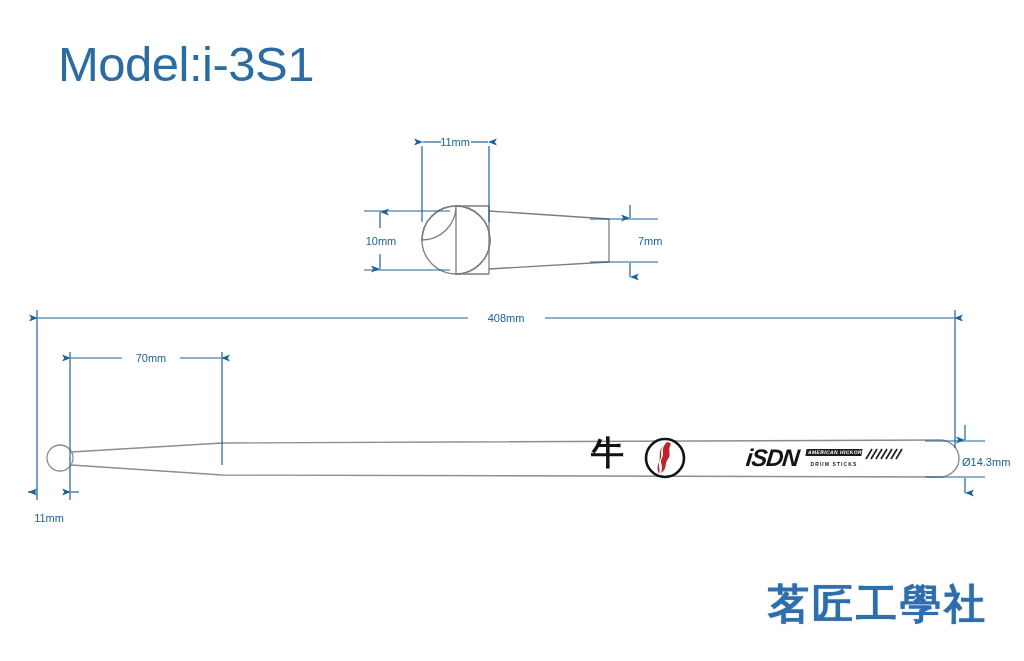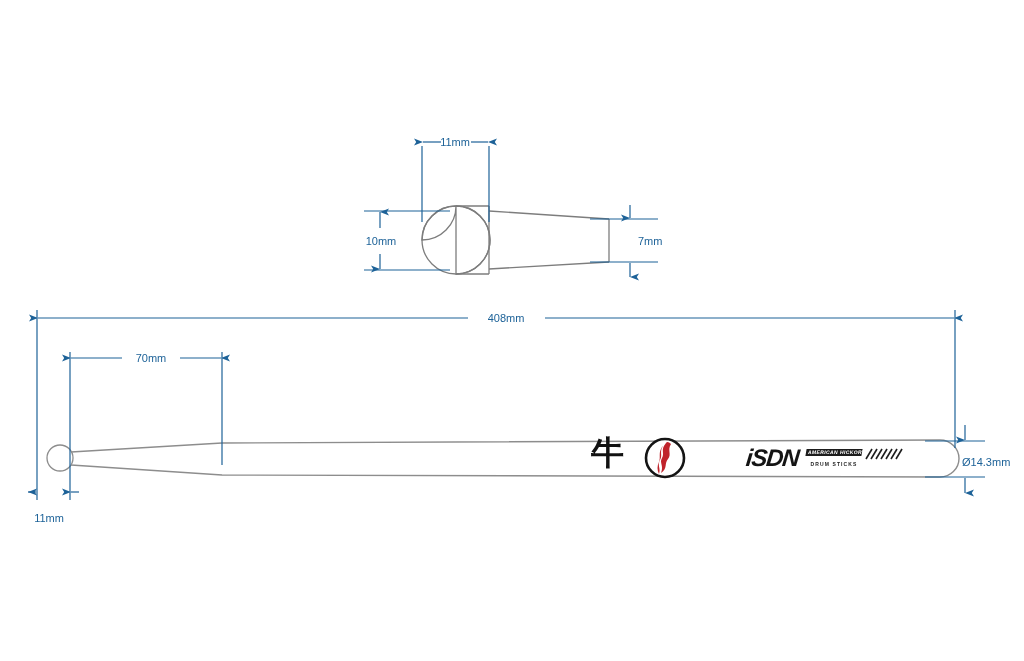--- a/index.html
+++ b/index.html
@@ -109,20 +109,21 @@
     font-weight: 700;
     letter-spacing: 1.1px;
     text-align: center;
   }
 </style>
 </head>
 <body>
 
 <div id="canvas-root">
 
+  <div class="model-title">Model:i-3S1</div>
 
   <svg class="drawing-svg" viewBox="0 0 1024 661">
     <defs>
       <marker id="arrL" markerWidth="10" markerHeight="8" refX="9" refY="4" orient="auto" markerUnits="userSpaceOnUse">
         <path d="M9,4 L0,0.6 L2.2,4 L0,7.4 Z" fill="#1d6298"></path>
       </marker>
       <marker id="arrR" markerWidth="10" markerHeight="8" refX="1" refY="4" orient="auto" markerUnits="userSpaceOnUse">
         <path d="M1,4 L10,0.6 L7.8,4 L10,7.4 Z" fill="#1d6298"></path>
       </marker>
       <marker id="arrU" markerWidth="8" markerHeight="10" refX="4" refY="9" orient="auto" markerUnits="userSpaceOnUse">
@@ -236,14 +237,15 @@
       <line x1="866" y1="459" x2="872" y2="449" stroke="#1c1c1c" stroke-width="1.6"></line>
       <line x1="871" y1="459" x2="877" y2="449" stroke="#1c1c1c" stroke-width="1.6"></line>
       <line x1="876" y1="459" x2="882" y2="449" stroke="#1c1c1c" stroke-width="1.6"></line>
       <line x1="881" y1="459" x2="887" y2="449" stroke="#1c1c1c" stroke-width="1.6"></line>
       <line x1="886" y1="459" x2="892" y2="449" stroke="#1c1c1c" stroke-width="1.6"></line>
       <line x1="891" y1="459" x2="897" y2="449" stroke="#1c1c1c" stroke-width="1.6"></line>
       <line x1="896" y1="459" x2="902" y2="449" stroke="#1c1c1c" stroke-width="1.6"></line>
     </g>
   </svg>
 
+  <div class="watermark">茗匠工學社</div>
 
 </div>
 
 </body></html>

